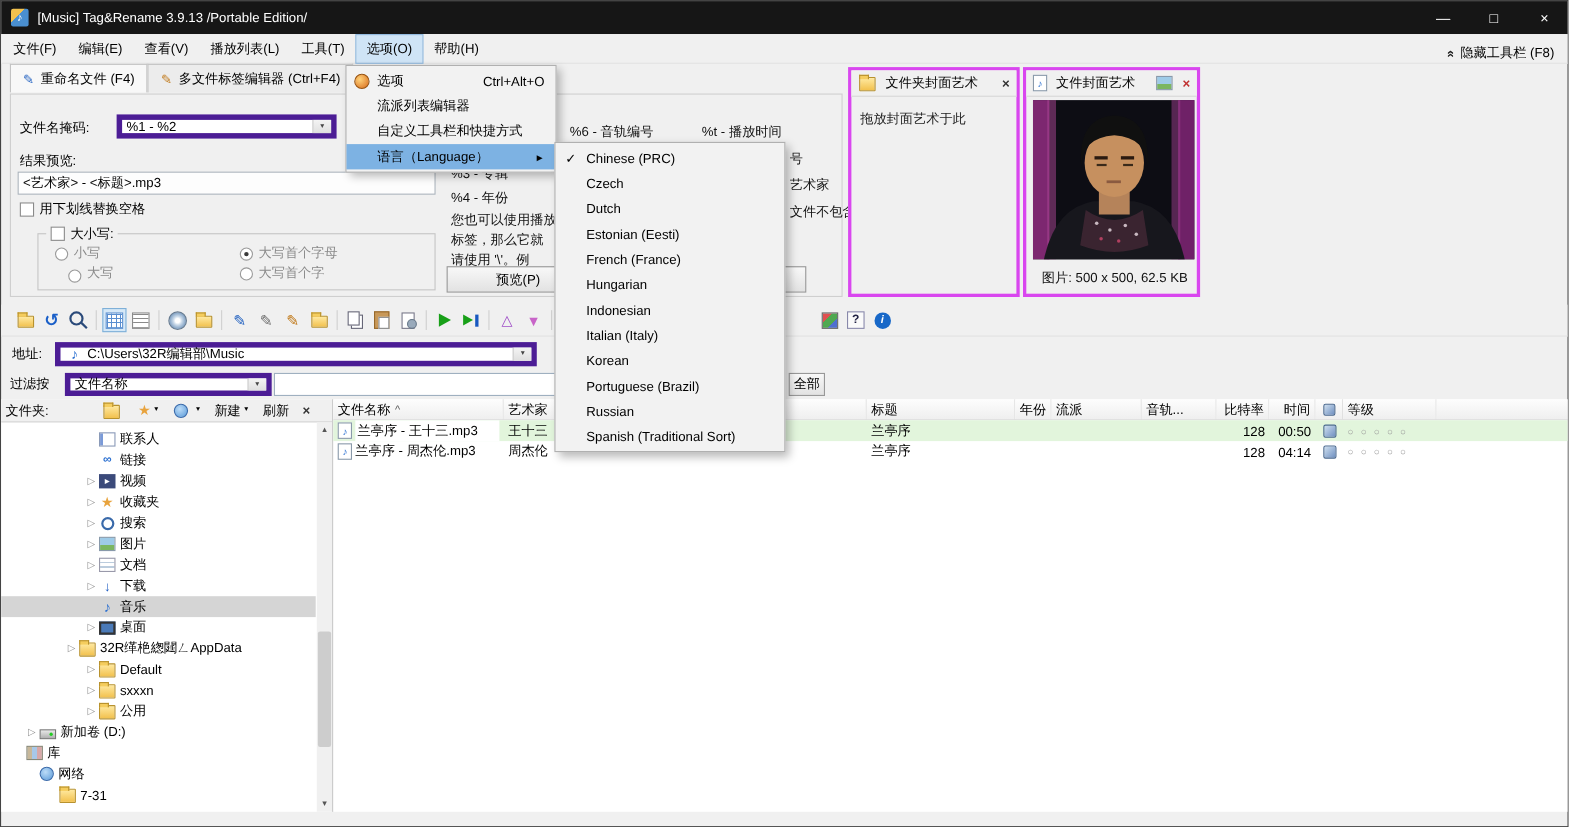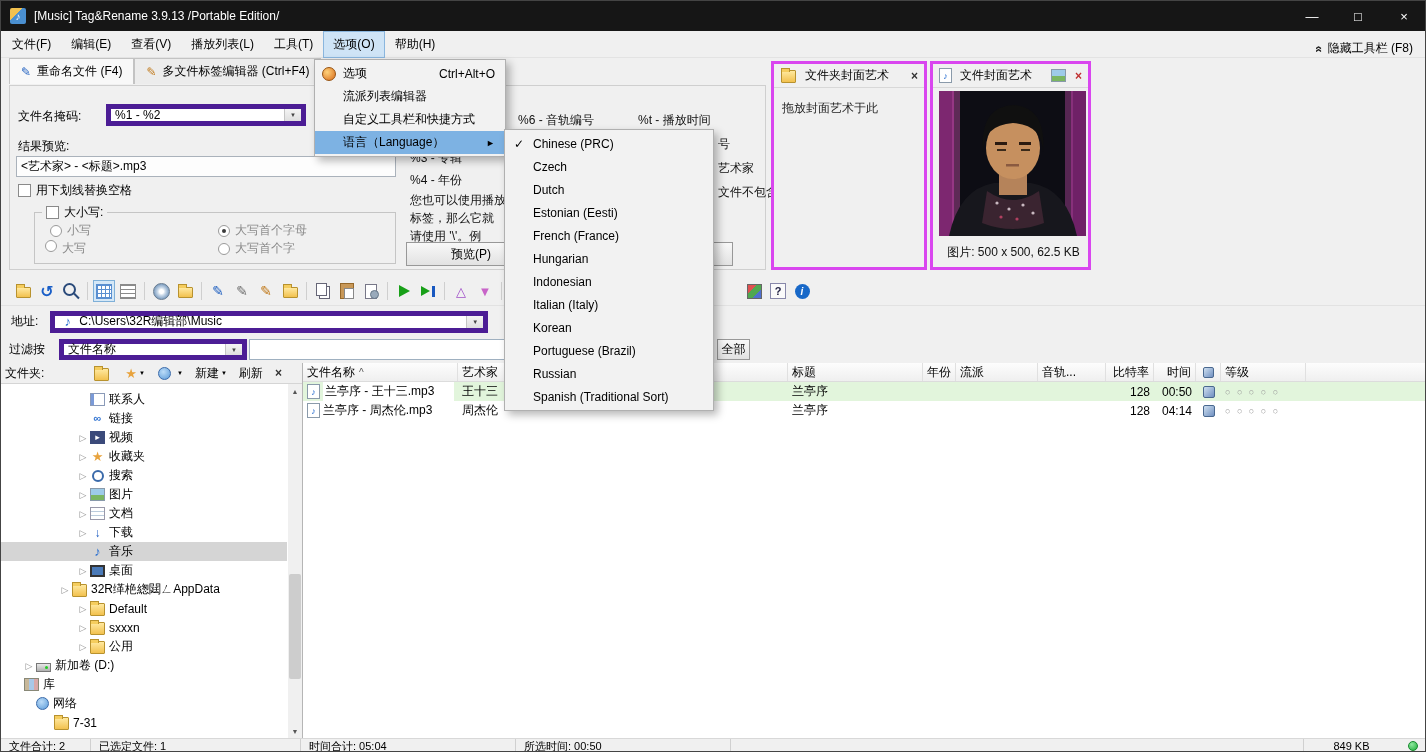--- a/index.html
+++ b/index.html
@@ -185,21 +185,21 @@
     </div>
     <div class="abs groupbox" style="left:24px;top:126px;width:362px;height:52px"></div>
     <div class="abs" style="left:32px;top:118px;display:flex;align-items:center;background:#f0f0f0;padding:0 4px">
       <span class="checkbox"></span>
       <span>大小写:</span>
     </div>
     <div class="abs gray" style="left:40px;top:136px;display:flex;align-items:center">
       <span class="radio"></span>
       <span>小写</span>
     </div>
-    <div class="abs gray" style="left:35px;top:154px;display:flex;align-items:flex-start">
+    <div class="abs gray" style="left:52px;top:154px;display:flex;align-items:flex-end">
       <span class="radio"></span>
       <span>大写</span>
     </div>
     <div class="abs gray" style="left:208px;top:136px;display:flex;align-items:center">
       <span class="radio sel"></span>
       <span>大写首个字母</span>
     </div>
     <div class="abs gray" style="left:208px;top:154px;display:flex;align-items:center">
       <span class="radio"></span>
       <span>大写首个字</span>
@@ -514,29 +514,20 @@
       <div class="lc" style="width:68px"></div>
       <div class="lc num" style="width:48px">128</div>
       <div class="lc num" style="width:42px">04:14</div>
       <div class="lc" style="width:25px;justify-content:center">
           <span class="rdisc"></span>
         </div>
       <div class="lc rating" style="width:85px">○ ○ ○ ○ ○</div>
     </div>
   </div>
 
-  <div class="abs statusbar">
-    <span class="seg" style="width:90px">文件合计: 2</span>
-    <span class="seg" style="width:210px">已选定文件: 1</span>
-    <span class="seg" style="width:215px">时间合计: 05:04</span>
-    <span class="seg" style="width:215px">所选时间: 00:50</span>
-    <span class="seg" style="flex:1"></span>
-    <span class="seg" style="width:95px;justify-content:center;border-right:none">849 KB</span>
-    <span class="gdot"></span>
-  </div>
 
   <div class="menu-popup" style="left:313px;top:58px;width:192px">
     <div class="menu-row">
       <span class="gutter">
           <span class="options-ic"></span>
         </span>
       <span>选项</span>
       <span class="shortcut">Ctrl+Alt+O</span>
     </div>
     <div class="menu-row">

